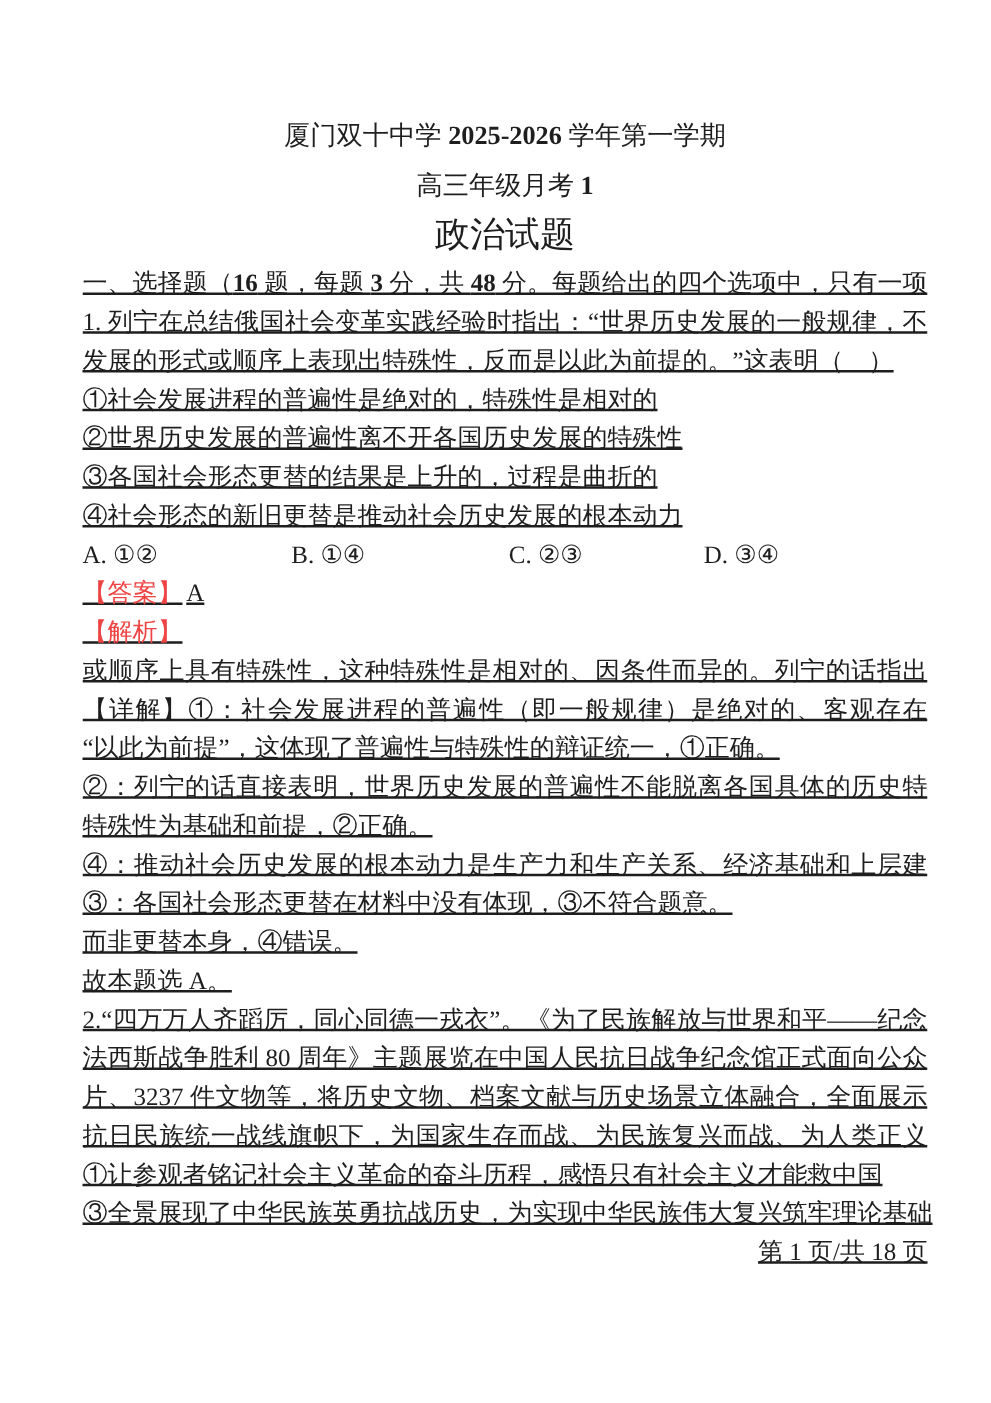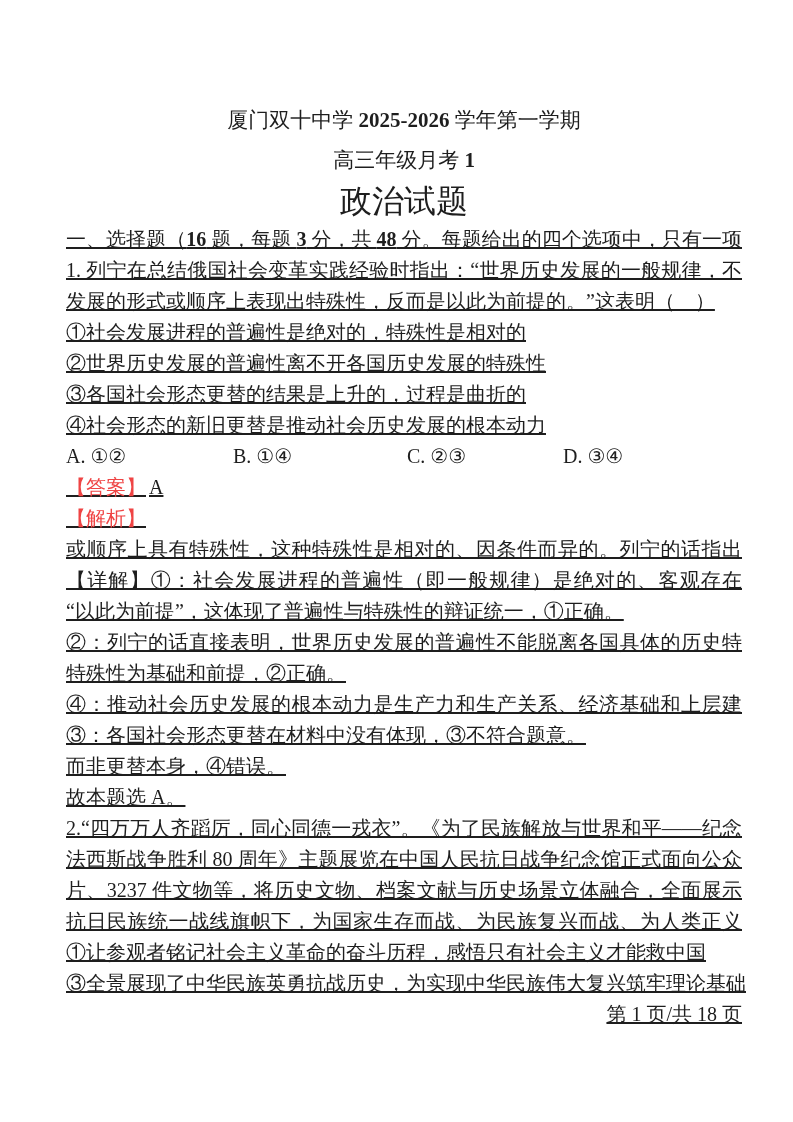--- a/index.html
+++ b/index.html
@@ -4,24 +4,24 @@
 <style>
   html,body{margin:0;padding:0;background:#ffffff;}
   .page{
     position:relative;
     width:793px;height:1122px;
     background:#ffffff;
     font-family:"Liberation Serif","DejaVu Serif",serif;
     color:#1e1e1e;
     overflow:hidden;
   }
-  .content{position:absolute;left:66px;top:100px;width:676px;}
+  .content{position:absolute;left:66px;top:88px;width:676px;}
   
   .t1{font-size:21px;height:40px;line-height:40px;text-align:center;white-space:nowrap;}
-  .t3{font-size:32px;height:42px;line-height:42px;text-align:center;white-space:nowrap;}
+  .t3{font-size:28px;height:42px;line-height:42px;text-align:center;white-space:nowrap;}
   
   .bl{font-size:20px;height:31px;line-height:31px;text-decoration:underline;}
   .hd{margin-top:2px;}
   .j{text-align:justify;text-align-last:justify;overflow:hidden;}
   .n{white-space:nowrap;overflow:visible;}
   .ctr{text-align:right;}
   b{font-weight:bold;}
   .blue{color:#ef4444;}
   .ansv{margin-left:3px;}
   .opt{display:inline-block;}

